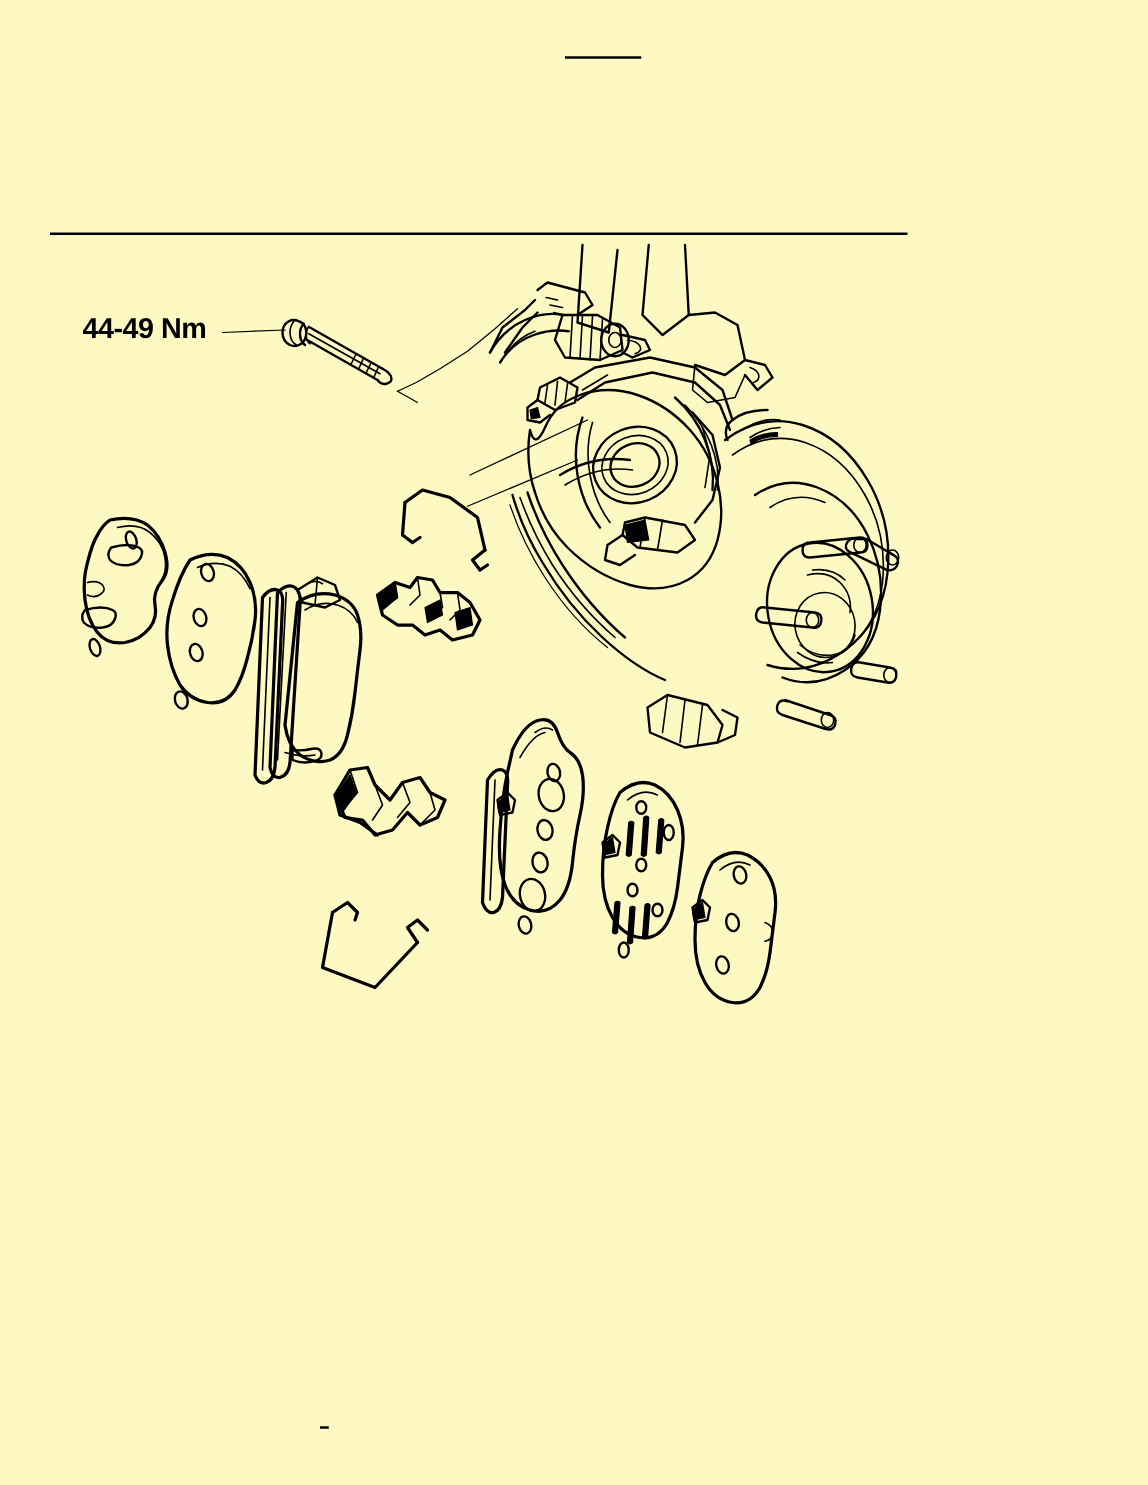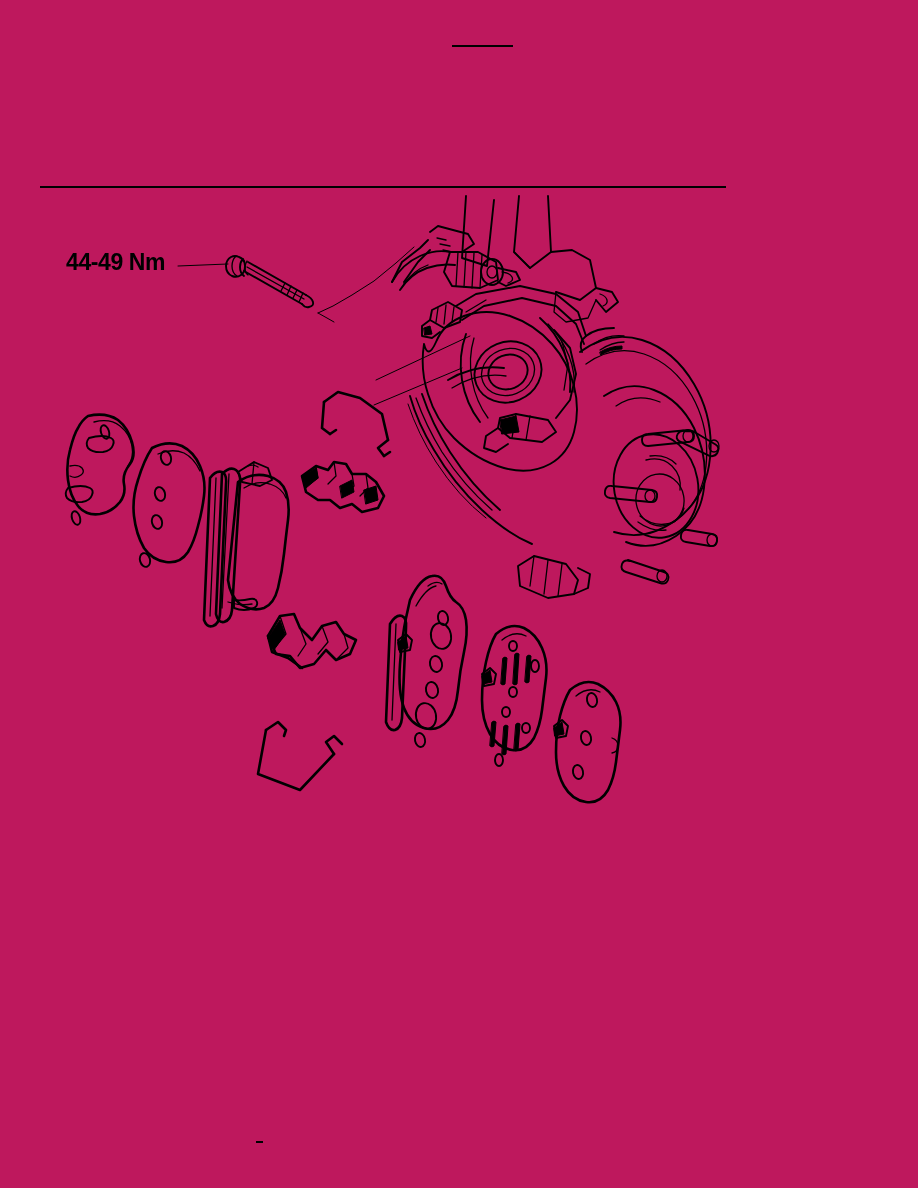--- a/index.html
+++ b/index.html
@@ -14,21 +14,21 @@
     position: relative;
     overflow: hidden;
     font-family: "Liberation Sans", sans-serif;
     color: #000000;
   }
   #page {
     position: absolute;
     left: 0; top: 0;
     width: 918px;
     height: 1188px;
-    background: #be185d;
+    background: #fef9c3;
   }
   .rule {
     position: absolute;
     background: #000000;
   }
   #top-rule {
     left: 452px;
     top: 45px;
     width: 61px;
     height: 2px;

